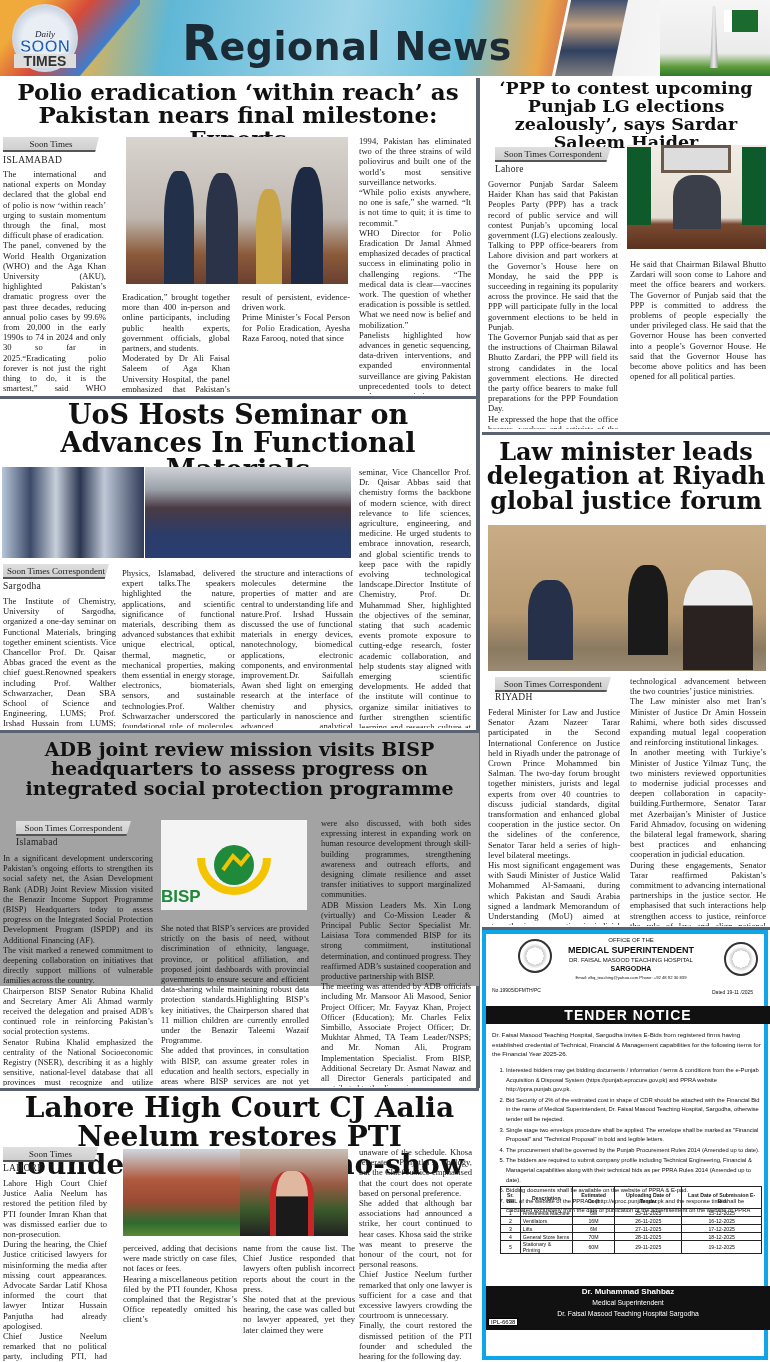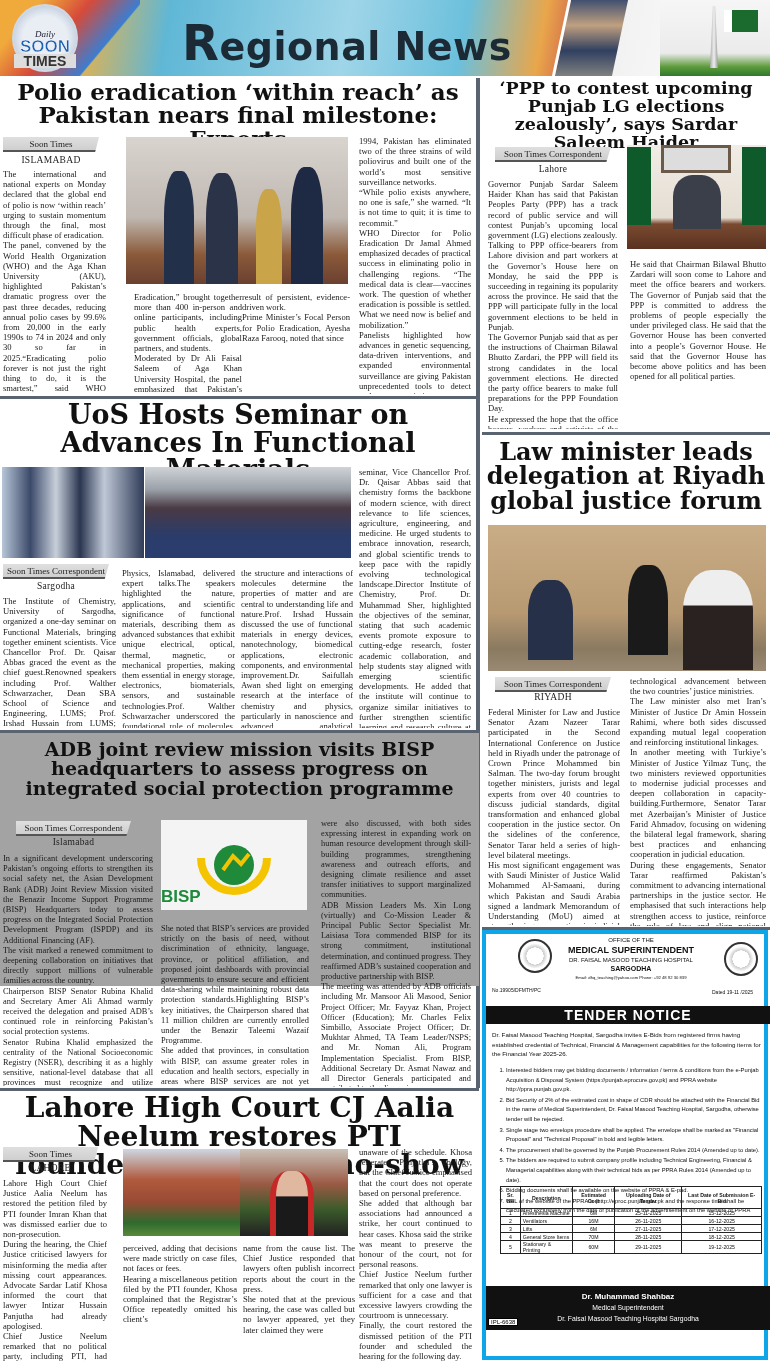--- a/index.html
+++ b/index.html
@@ -17,40 +17,40 @@
 #masthead .big{font-size:48px}
 #photos{left:560px;top:0;width:60px;height:76px;background:linear-gradient(180deg,#405070,#c0a080,#304060,#808080);transform:skewX(-12deg);border-left:3px solid #fff}
 #minar{left:660px;top:0;width:110px;height:76px;background:linear-gradient(180deg,#f6f6f6 0%,#ebebeb 70%,#5d9a3a 88%,#2f7a2d 100%)}
 #minar .tower{position:absolute;left:50px;top:6px;width:8px;height:62px;background:linear-gradient(90deg,#aaa,#eee,#999);clip-path:polygon(35% 0,65% 0,100% 100%,0 100%)}
 #minar .flag{position:absolute;left:64px;top:10px;width:34px;height:22px;background:#1b6b2f;border-left:8px solid #fff}
 
 .vrule{position:absolute;width:4px;background:#5a6470}
 .hrule{position:absolute;height:3px;background:#5a6470}
 .headline{position:absolute;text-align:center;font-family:"DejaVu Serif",serif;color:#111;line-height:1.02}
 .corr{position:absolute;font-size:9px;text-align:center;background:linear-gradient(180deg,#dfdfdf,#cfcfcf);border-bottom:2px solid #555;clip-path:polygon(0 0,100% 0,96% 100%,0 100%);height:15px;line-height:14px;color:#222}
-.city{position:absolute;font-size:9.5px;text-align:center;color:#222;letter-spacing:0.3px}
+.city{position:absolute;font-size:9.5px;color:#222;letter-spacing:0.3px}
 .txt{position:absolute;font-size:8.6px;line-height:10.2px;text-align:justify;color:#1a1a1a;overflow:hidden}
 .txt p{margin:0}
 .photo{position:absolute;overflow:hidden}
 
 #polio-photo{background:linear-gradient(180deg,#d9d4cf 0%,#bfb7b0 55%,#8a5a3a 80%,#6a4030 100%)}
 .fig{position:absolute;border-radius:40% 40% 0 0}
 
 #tender{left:482px;top:930px;width:286px;height:430px;background:#fff;border:4px solid #0ea5e9;font-family:"Liberation Sans",sans-serif;color:#111}
 #tender .seal{position:absolute;width:34px;height:34px;border-radius:50%;border:2px solid #333;background:radial-gradient(circle,#fff 40%,#ccc 41%,#fff 60%)}
 #tender .office{position:absolute;left:60px;width:170px;text-align:center}
 #tender .tn-bar{position:absolute;left:0;top:72px;width:284px;height:18px;background:#111;color:#fff;text-align:center;font-weight:bold;font-size:14px;line-height:18px;letter-spacing:1px}
 #tender .intro{position:absolute;left:6px;top:96px;width:272px;font-size:6.2px;line-height:9.5px}
 #tender ol{position:absolute;left:6px;top:132px;width:272px;font-size:5.8px;line-height:9.6px;padding-left:14px}
 #tender ol li{margin-bottom:1px}
 #tender table{position:absolute;left:14px;top:252px;width:262px;border-collapse:collapse;font-size:5.2px}
 #tender th,#tender td{border:0.8px solid #222;padding:0 2px;text-align:center;height:8px}
 #tender th{font-weight:bold;height:22px}
 #tender td.desc{text-align:left}
-#tender .sign{position:absolute;left:0;top:352px;width:284px;height:44px;background:#111;color:#fff;text-align:center;font-size:6.8px;line-height:11px;padding-top:5px}
+#tender .sign{position:absolute;left:0;top:352px;width:284px;height:44px;background:#111;color:#fff;text-align:center;font-size:6.8px;line-height:11px;}
 #tender .sign b{font-size:8px}
 #tender .ipl{position:absolute;left:2px;top:384px;font-size:6px;background:#fff;color:#000;padding:0 2px;border:1px solid #000}
 #adb-box{position:absolute;left:0;top:733px;width:479px;height:253px;background:#a3a3a3}
 </style>
 </head>
 <body>
 
 <div id="banner" class="abs">
   <div class="stripe"></div>
   <div id="logo" class="abs">
@@ -80,21 +80,21 @@
   <div class="txt" style="left:3px;top:169px;width:103px;height:224px">
     <p>The international and national experts on Monday declared that the global end of polio is now ‘within reach’ urging to sustain momentum through the final, most difficult phase of eradication.</p>
       <p>The panel, convened by the World Health Organization (WHO) and the Aga Khan University (AKU), highlighted Pakistan’s dramatic progress over the past three decades, reducing annual polio cases by 99.6% from 20,000 in the early 1990s to 74 in 2024 and only 30 so far in 2025.“Eradicating polio forever is not just the right thing to do, it is the smartest,” said WHO Representative in Pakistan Dr Luo Dapeng. “The poliovirus knows no borders. Science tells us eradication is within reach. It is not time to quit.”</p>
   </div>
   <div id="polio-photo" class="photo" style="left:126px;top:137px;width:222px;height:147px">
     <div class="fig" style="left:38px;top:34px;width:30px;height:113px;background:#23304a"></div>
     <div class="fig" style="left:80px;top:36px;width:32px;height:111px;background:#2a3348"></div>
     <div class="fig" style="left:130px;top:52px;width:26px;height:95px;background:#c9a449"></div>
     <div class="fig" style="left:165px;top:30px;width:32px;height:117px;background:#1e2a44"></div>
   </div>
-  <div class="txt" style="left:134px;top:292px;width:108px;height:100px">
+  <div class="txt" style="left:122px;top:292px;width:108px;height:100px">
     <p>Eradication,” brought together more than 400 in-person and online participants, including public health experts, government officials, global partners, and students.</p>
       <p>Moderated by Dr Ali Faisal Saleem of Aga Khan University Hospital, the panel emphasized that Pakistan’s gains are the</p>
   </div>
   <div class="txt" style="left:242px;top:292px;width:108px;height:100px">
     <p>result of persistent, evidence-driven work.</p>
       <p>Prime Minister’s Focal Person for Polio Eradication, Ayesha Raza Farooq, noted that since</p>
   </div>
   <div class="txt" style="left:359px;top:136px;width:112px;height:258px">
     <p>1994, Pakistan has eliminated two of the three strains of wild poliovirus and built one of the world’s most sensitive surveillance networks.</p>
       <p>“While polio exists anywhere, no one is safe,” she warned. “It is not time to quit; it is time to recommit.”</p>

